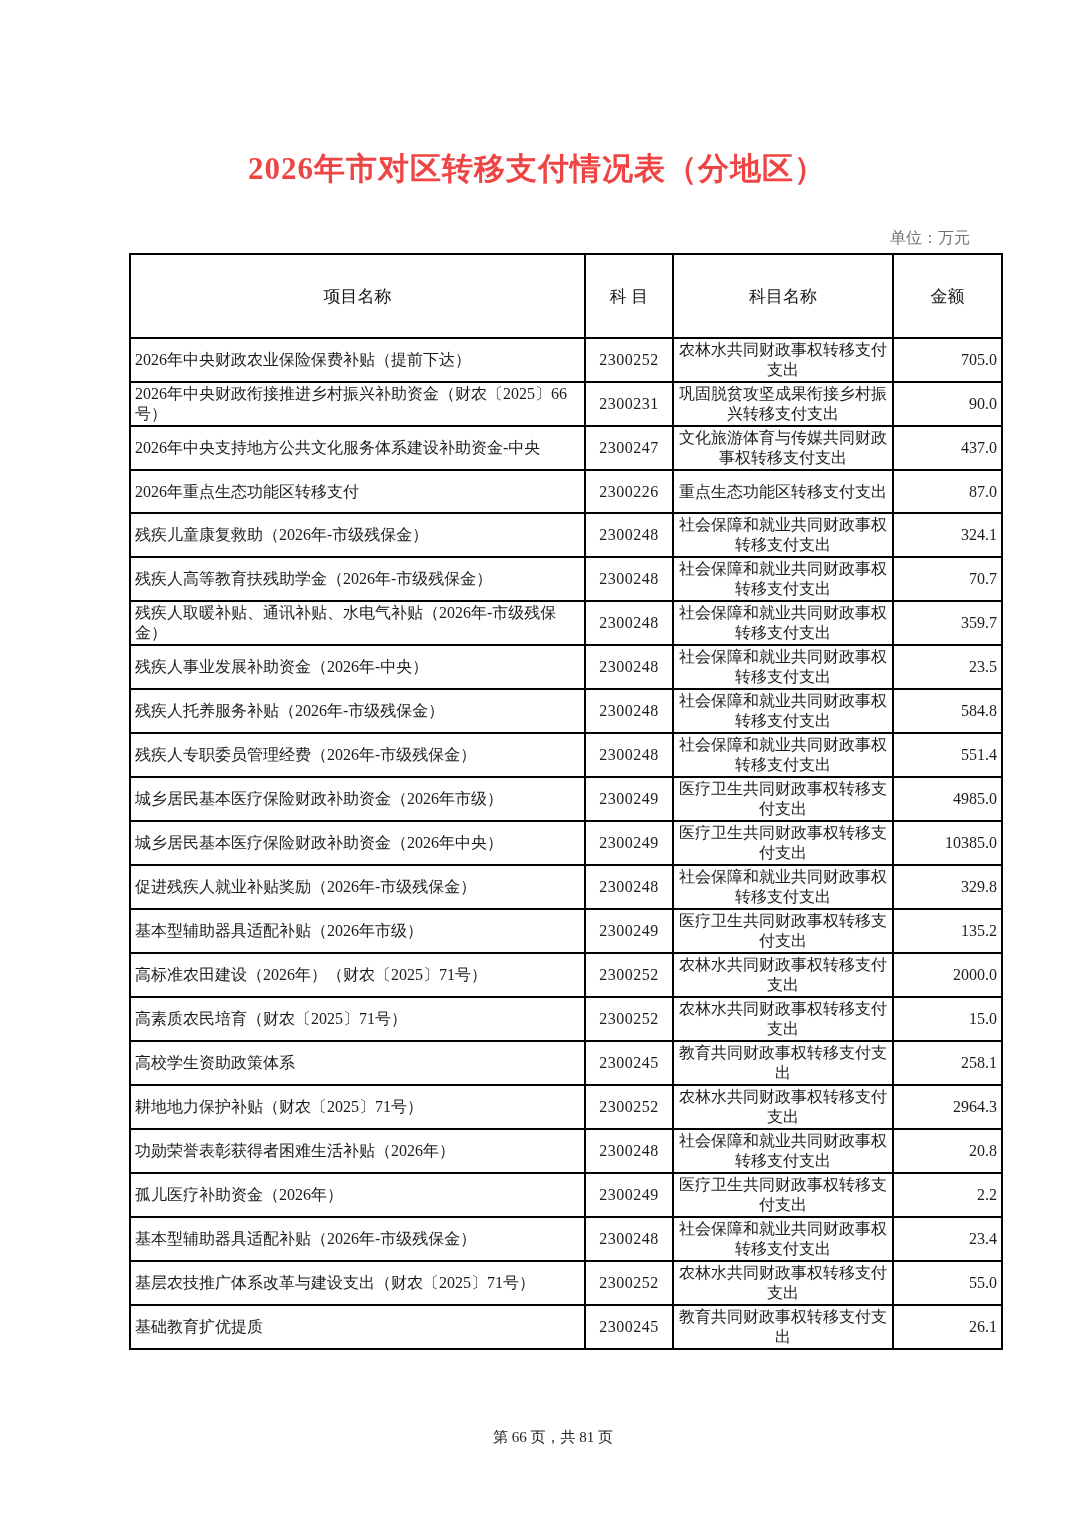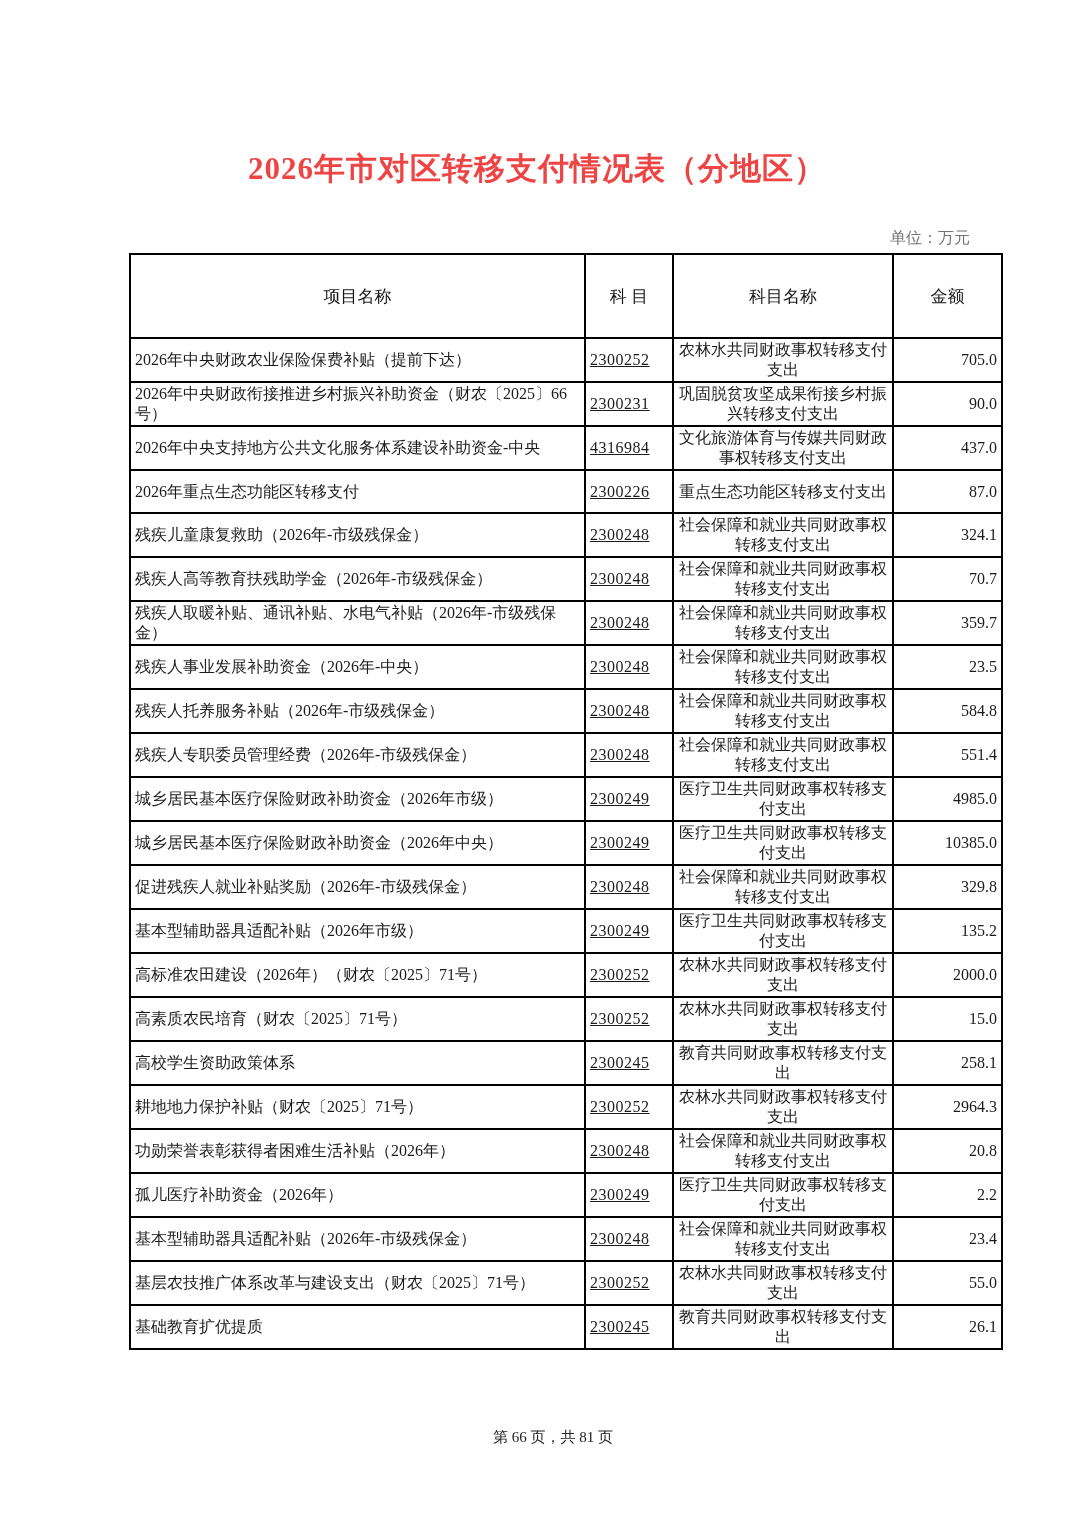--- a/index.html
+++ b/index.html
@@ -69,22 +69,22 @@
     padding: 1px 4px;
     color: #1c1c1c;
   }
   td.name {
     text-align: left;
     font-size: 17px;
     padding-left: 6px;
     padding-right: 4px;
   }
   td.code {
+    text-align: center;
     letter-spacing: 0.5px;
-    text-decoration: underline;
   }
   td.subject {
     text-align: center;
   }
   td.amount {
     text-align: right;
     padding-right: 9px;
   }
   .page-footer {
     position: absolute;
@@ -130,21 +130,21 @@
           <td class="amount">705.0</td>
         </tr>
         <tr>
           <td class="name">2026年中央财政衔接推进乡村振兴补助资金（财农〔2025〕66号）</td>
           <td class="code">2300231</td>
           <td class="subject">巩固脱贫攻坚成果衔接乡村振兴转移支付支出</td>
           <td class="amount">90.0</td>
         </tr>
         <tr>
           <td class="name">2026年中央支持地方公共文化服务体系建设补助资金-中央</td>
-          <td class="code">4316984</td>
+          <td class="code">2300247</td>
           <td class="subject">文化旅游体育与传媒共同财政事权转移支付支出</td>
           <td class="amount">437.0</td>
         </tr>
         <tr>
           <td class="name">2026年重点生态功能区转移支付</td>
           <td class="code">2300226</td>
           <td class="subject">重点生态功能区转移支付支出</td>
           <td class="amount">87.0</td>
         </tr>
         <tr>

